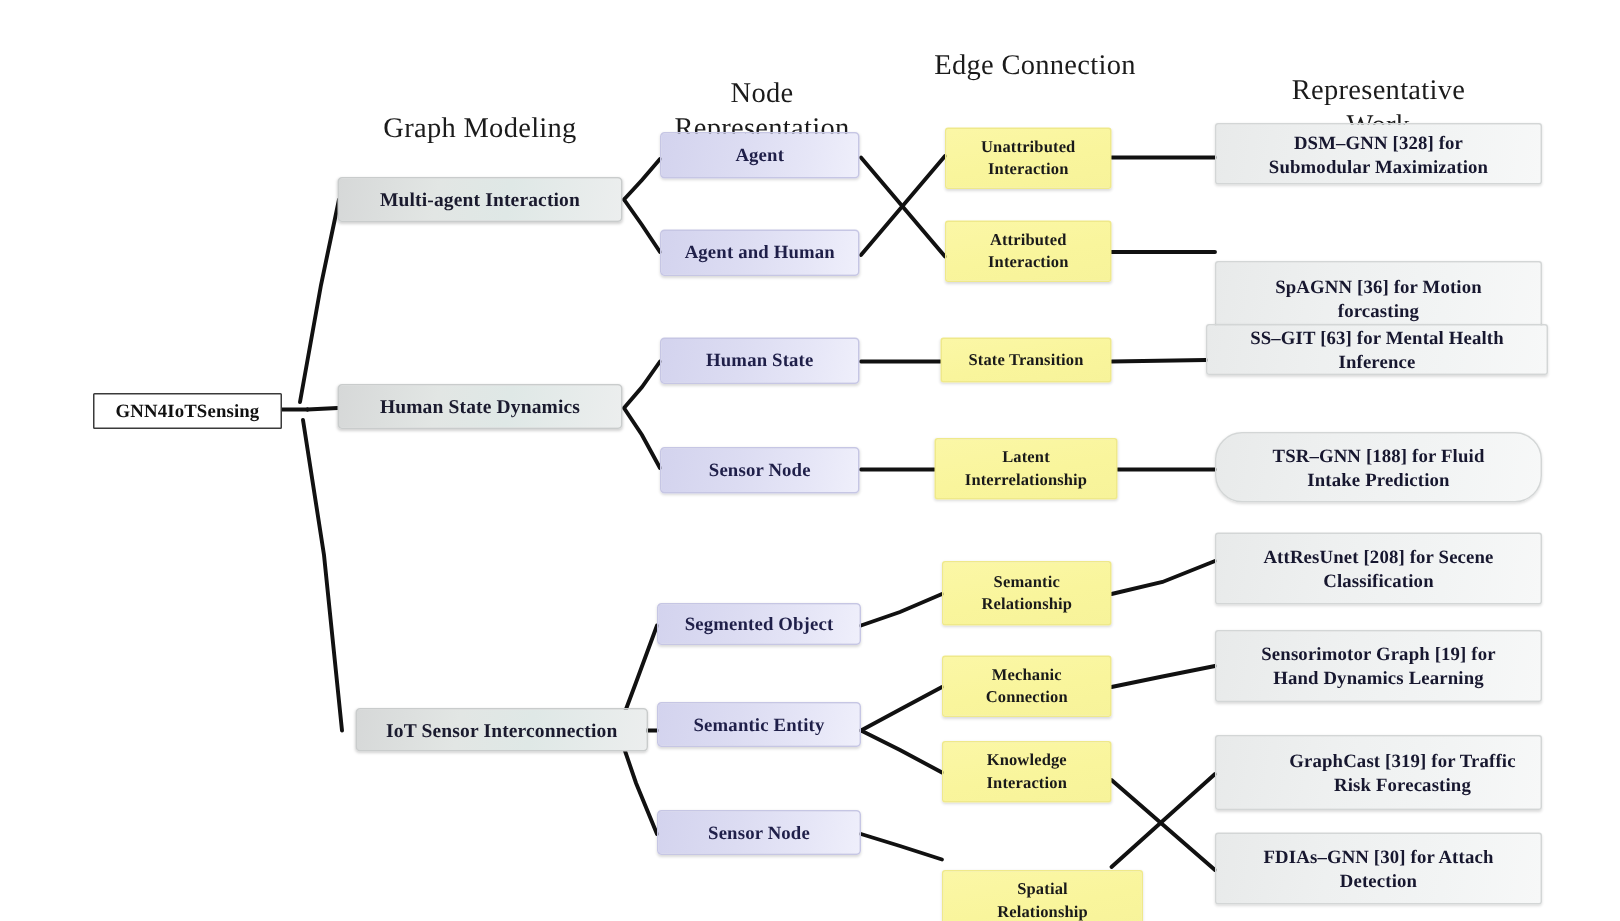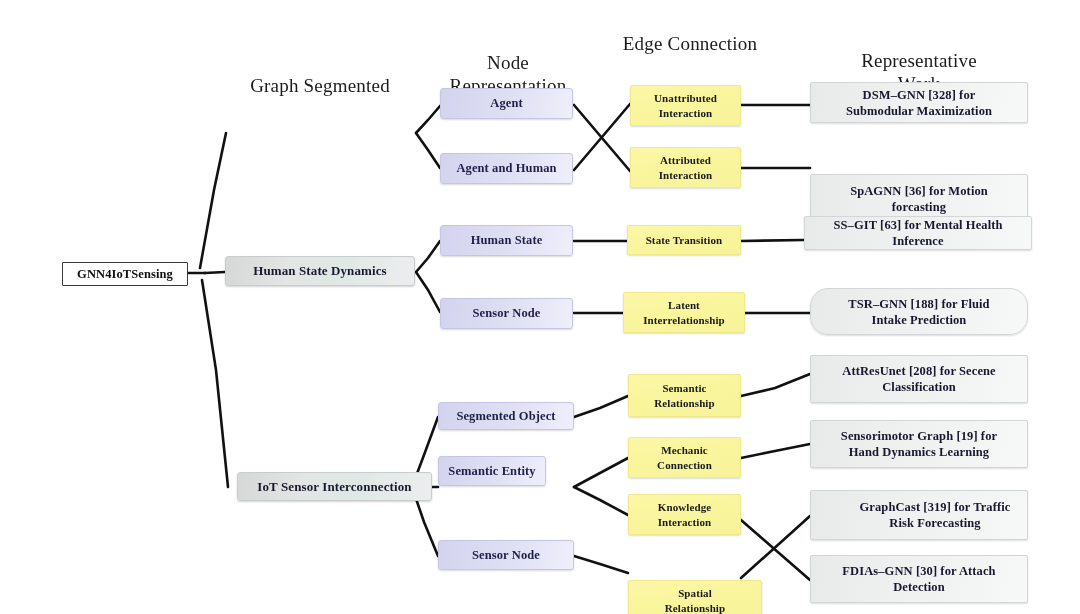--- a/index.html
+++ b/index.html
@@ -106,38 +106,41 @@
 
       <path d="M741,396 L775,388 L810,374"></path>
       <path d="M741,458 L775,451 L810,444"></path>
 
       <path d="M741,520 L810,580"></path>
       <path d="M741,578 L810,516"></path>
     </g>
   </svg>
 
   <div class="hdr" style="left:234px;top:74px;width:172px;">
-    <span>Graph Segmented</span>
+    <span>Graph Modeling</span>
   </div>
   <div class="hdr" style="left:438px;top:28px;width:140px;white-space:pre-line;">
     <span>Node
 Representation</span>
   </div>
   <div class="hdr" style="left:600px;top:32px;width:180px;">
     <span>Edge Connection</span>
   </div>
   <div class="hdr" style="left:824px;top:26px;width:190px;white-space:pre-line;">
     <span>Representative
 Work</span>
   </div>
 
   <div class="node root" style="left:62px;top:262px;width:126px;height:24px;">
     <span>GNN4IoTSensing</span>
   </div>
 
+  <div class="node cat" style="left:225px;top:118px;width:190px;height:30px;">
+    <span>Multi-agent Interaction</span>
+  </div>
   <div class="node cat" style="left:225px;top:256px;width:190px;height:30px;">
     <span>Human State Dynamics</span>
   </div>
   <div class="node cat" style="left:217px;top:472px;width:195px;height:29px;margin-left:20px;">
     <span>IoT Sensor Interconnection</span>
   </div>
 
   <div class="node noderep" style="left:440px;top:88px;width:133px;height:31px;">
     <span>Agent</span>
   </div>
@@ -146,21 +149,21 @@
   </div>
   <div class="node noderep" style="left:440px;top:225px;width:133px;height:31px;">
     <span>Human State</span>
   </div>
   <div class="node noderep" style="left:440px;top:298px;width:133px;height:31px;">
     <span>Sensor Node</span>
   </div>
   <div class="node noderep" style="left:438px;top:402px;width:136px;height:28px;">
     <span>Segmented Object</span>
   </div>
-  <div class="node noderep" style="left:438px;top:456px;width:108px;height:30px;">
+  <div class="node noderep" style="left:438px;top:468px;width:136px;height:30px;">
     <span>Semantic Entity</span>
   </div>
   <div class="node noderep" style="left:438px;top:540px;width:136px;height:30px;">
     <span>Sensor Node</span>
   </div>
 
   <div class="node edgec" style="left:630px;top:85px;width:111px;height:41px;white-space:pre-line;">
     <span>Unattributed
 Interaction</span>
   </div>

